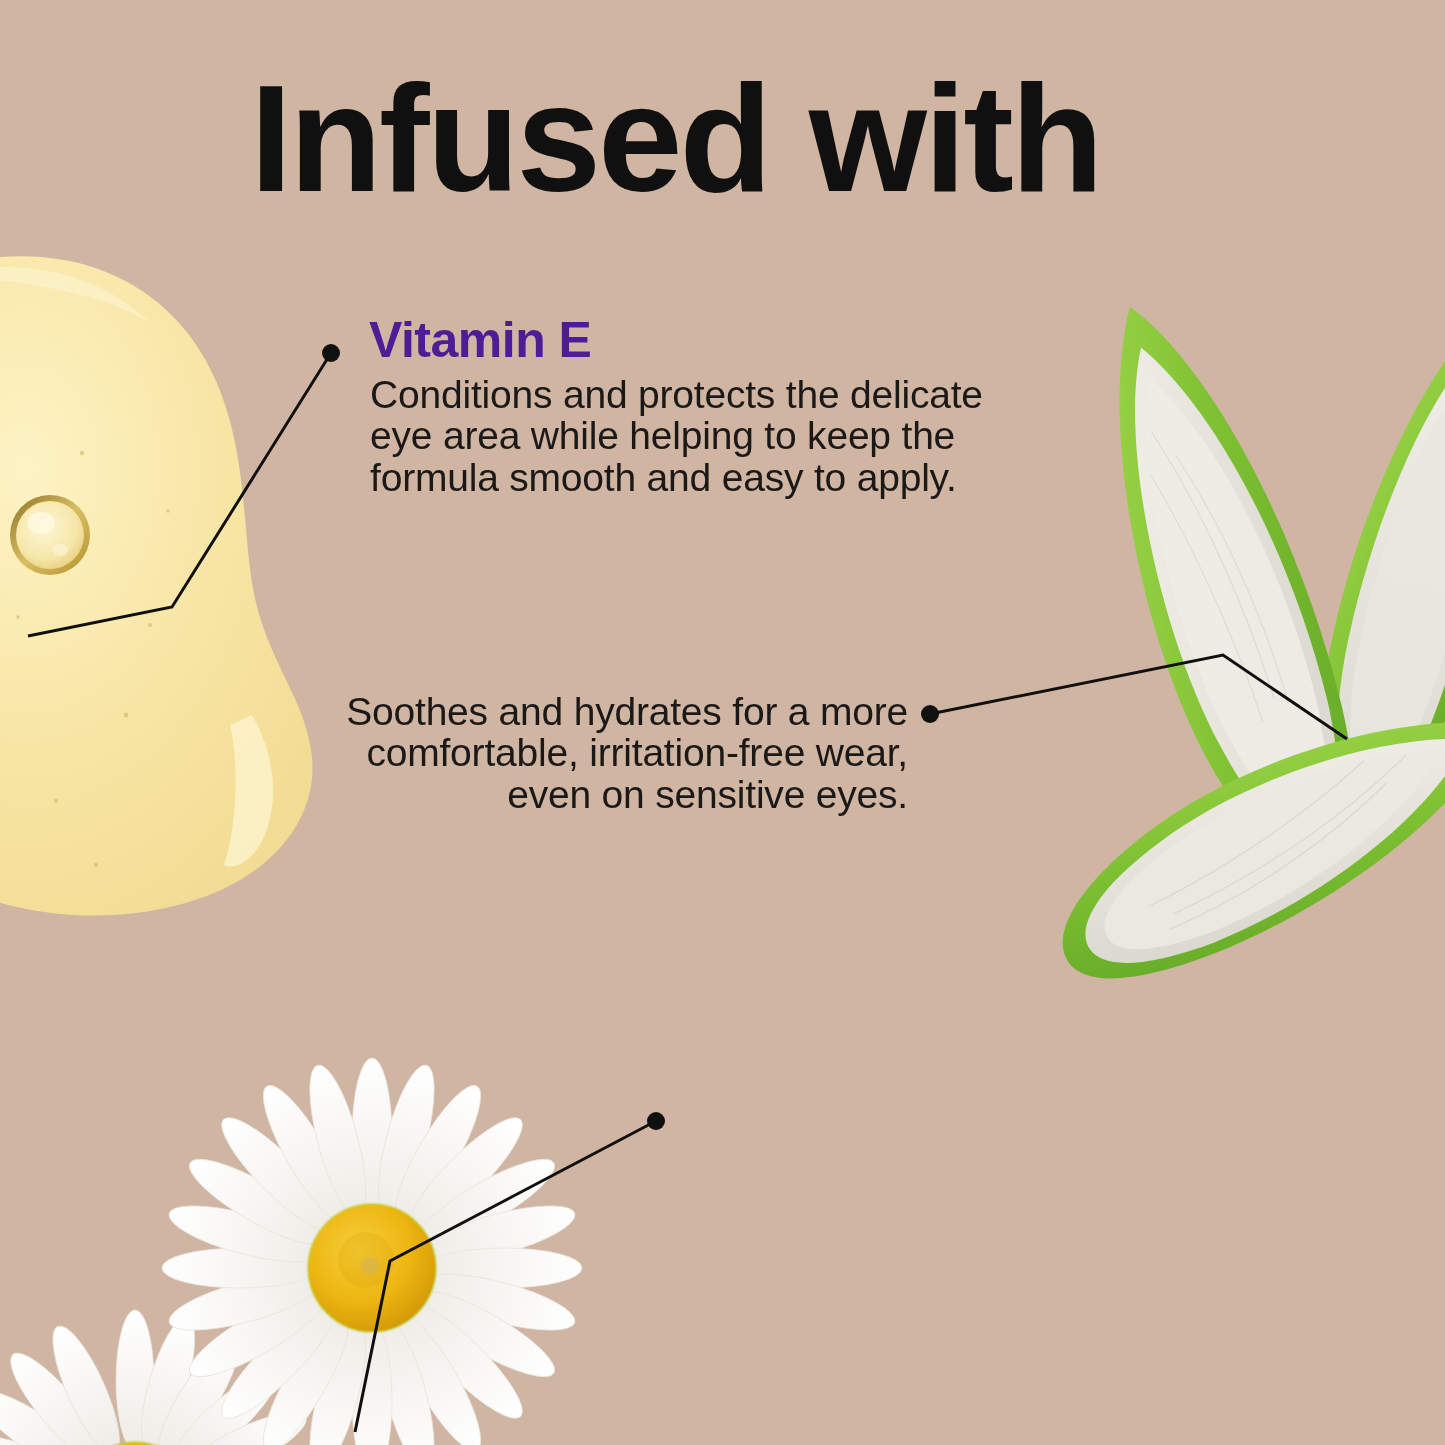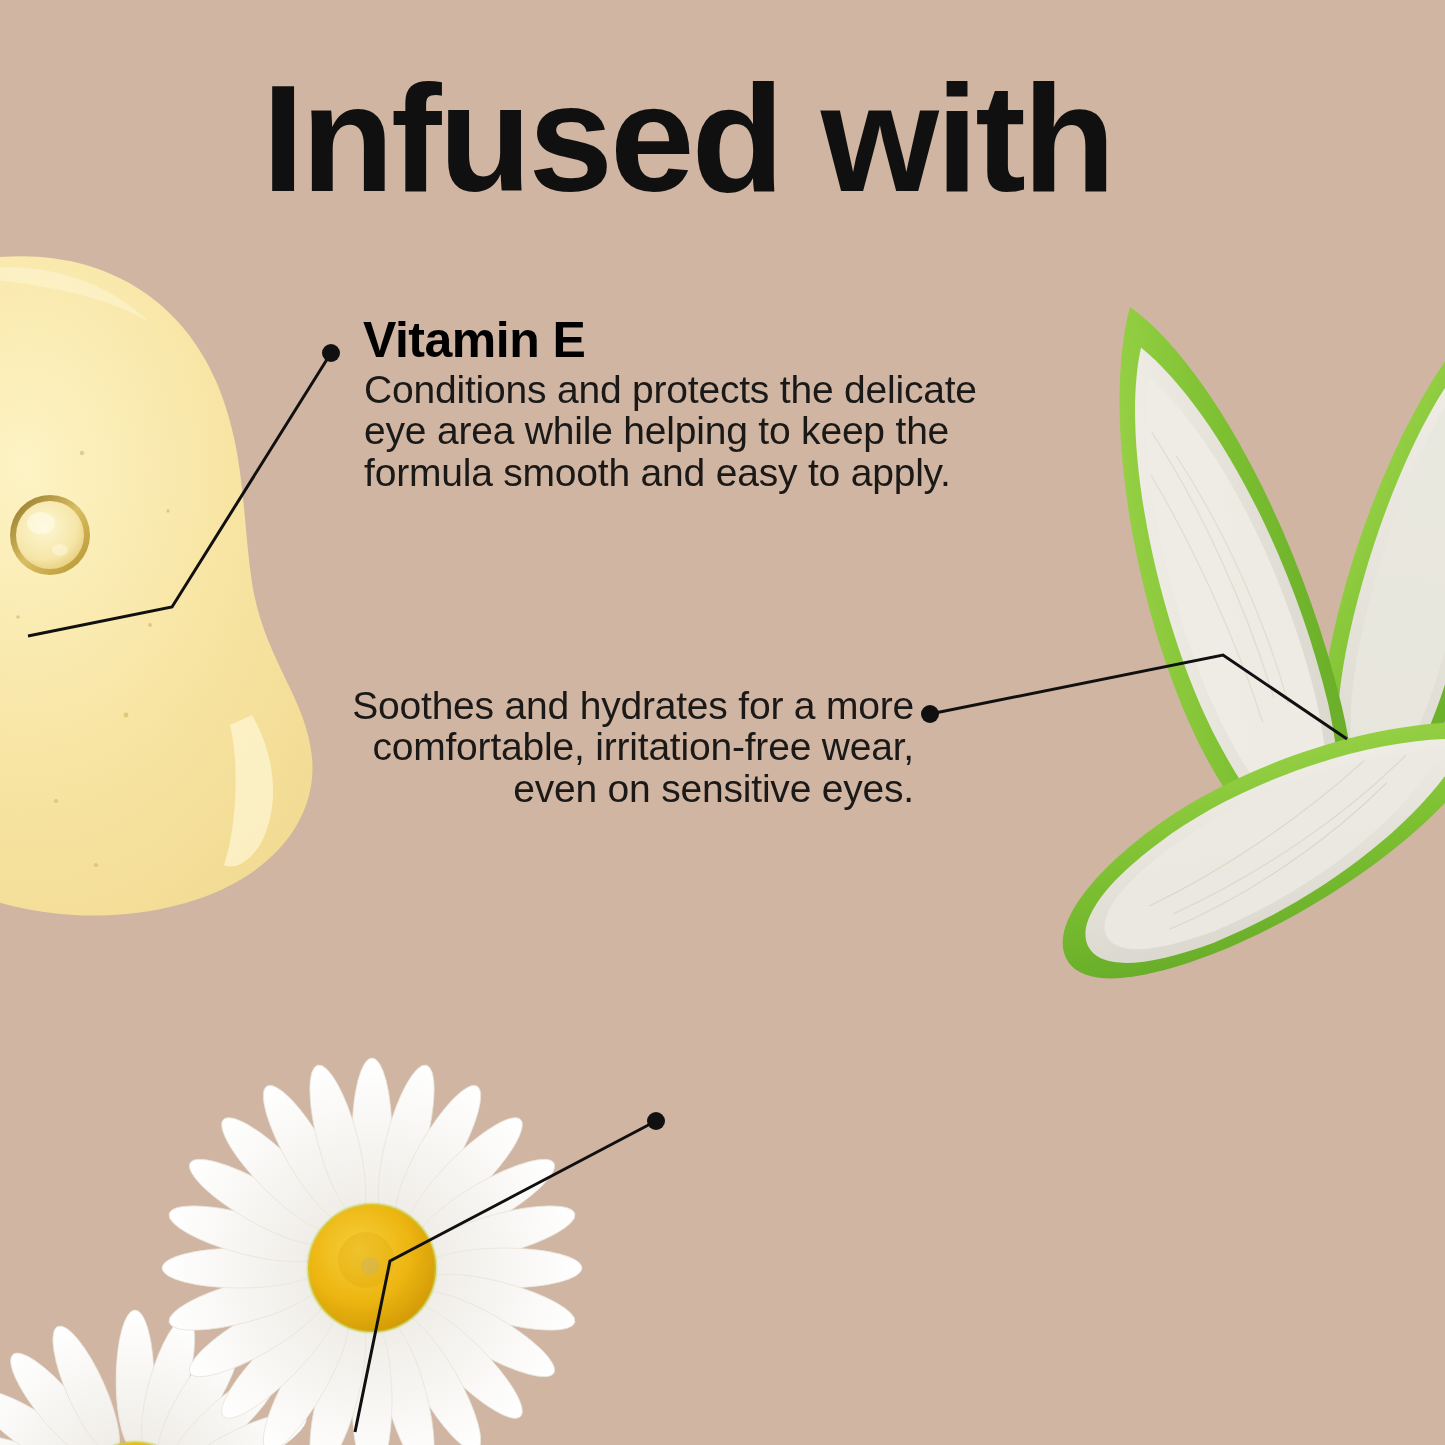--- a/index.html
+++ b/index.html
@@ -28,41 +28,41 @@
 
   
   #daisy-art { left: -90px; top: 1030px; width: 720px; height: 430px; }
 
   
   #leaders { position: absolute; left: 0; top: 0; width: 1445px; height: 1445px; }
 
   
   #page-title {
     position: absolute;
-    left: 262px;
+    left: 250px;
     top: 62px;
     font-size: 152px;
     font-weight: 700;
     letter-spacing: -3px;
     color: #111010;
     line-height: 1.0;
     white-space: nowrap;
   }
 
   .block { position: absolute; }
   .block h2 {
-    margin: 0 0 2px 0;
+    margin: 0 0 2px 6px;
     font-size: 50px;
     font-weight: 700;
     letter-spacing: -0.5px;
-    color: #000000;
+    color: #4c1d95;
     line-height: 1.08;
   }
   .block p {
-    margin: 1px;
+    margin: 7px;
     font-size: 39px;
     font-weight: 400;
     color: #1b1918;
     line-height: 1.06;
     letter-spacing: -0.2px;
   }
 
   #block-vitamin-e { left: 363px; top: 313px; width: 680px; text-align: left; }
   #block-aloe      { left: 290px; top: 684px; width: 625px; text-align: right; }
   #block-chamomille{ left: 681px; top: 1086px; width: 690px; text-align: left; }

